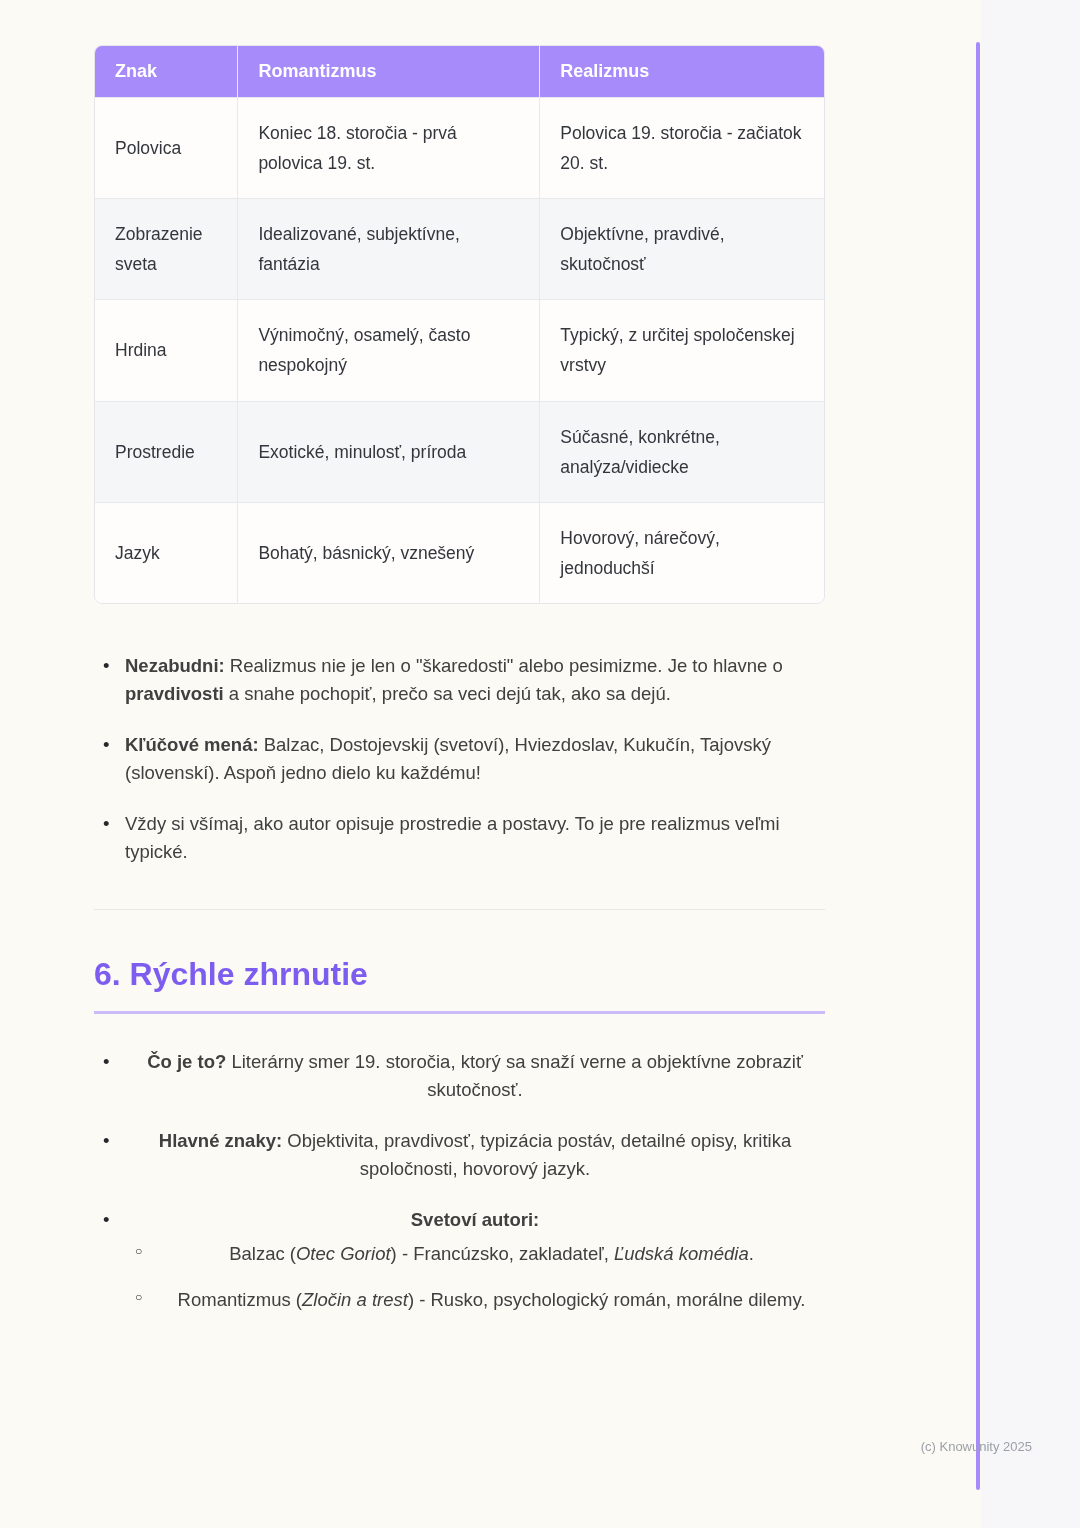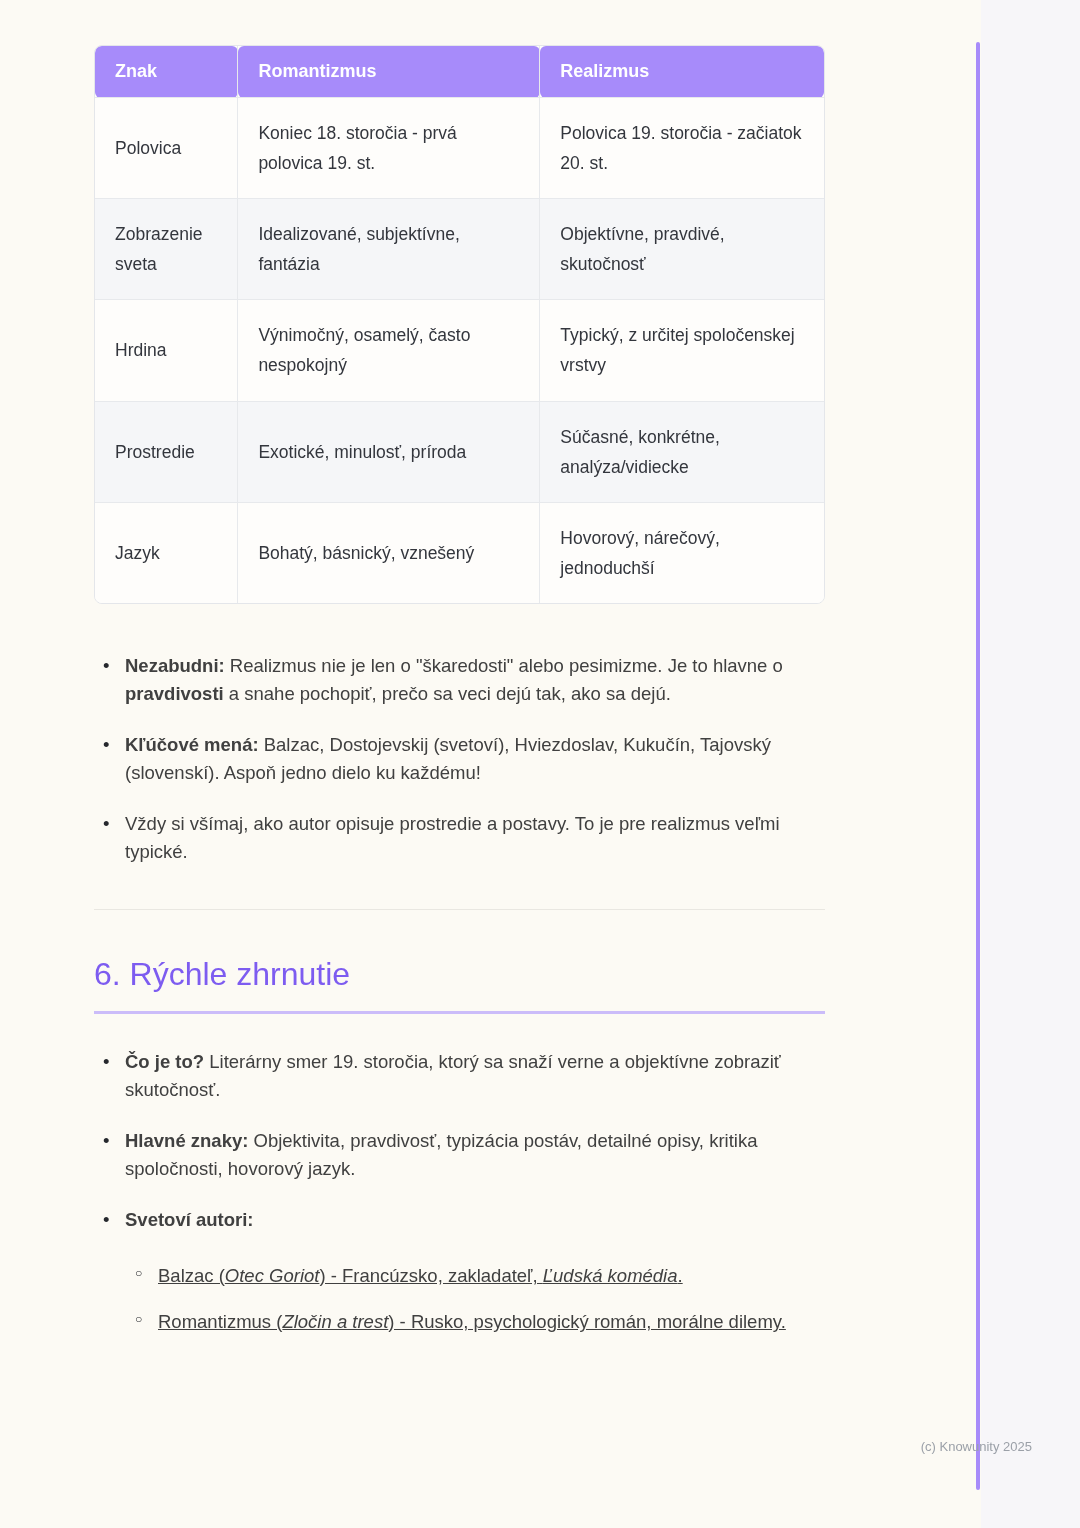--- a/index.html
+++ b/index.html
@@ -33,21 +33,20 @@
     border-radius: 8px;
     overflow: hidden;
     background: #fefdfb;
   }
   table { border-collapse: collapse; width: 100%; font-size: 17.5px; }
   th, td { text-align: left; vertical-align: middle; }
   thead th {
     background: #a78bfa; color: #ffffff;
     font-weight: 700; font-size: 18px;
     padding: 15px 20px;
-    border-radius: 6px;
   }
   tbody td {
     padding: 20px 20px;
     line-height: 1.72;
     border-top: 1px solid #e7e9ec;
     color: #33363d;
   }
   tbody td + td, thead th + th { border-left: 1px solid #e7e9ec; }
   tbody tr:nth-child(odd) { background: #fefdfb; }
   tbody tr:nth-child(even) { background: #f5f6f8; }
@@ -61,41 +60,41 @@
     padding-left: 31px;
     margin-bottom: 23px;
     line-height: 1.52;
     color: #404040;
   }
   ul.bullets > li::before {
     content: "\2022";
     position: absolute; left: 9px; top: 0;
     color: #26282d;
   }
-  ul.sub { list-style: none; margin-top: 28px; text-decoration: underline; }
+  ul.sub { list-style: none; margin-top: 6px; }
   ul.sub > li {
     position: relative;
     padding-left: 33px;
     margin-bottom: 18px;
     line-height: 1.52;
   }
   ul.sub > li::before {
     content: "\25CB";
     position: absolute; left: 10px; top: 2px;
     font-size: 12px; color: #26282d;
   }
   .b { font-weight: 700; }
   .i { font-style: italic; }
   
   hr.divider {
     border: none; border-top: 1px solid #e9e7e1;
     margin: 42px 0 46px 0;
   }
   h1.section-title {
-    font-size: 32px; font-weight: 400;
+    font-size: 32px; font-weight: 700;
     color: #7d5cf0;
     padding-bottom: 18px;
     border-bottom: 3px solid #cbbcf9;
     margin-bottom: 28px;
   }
 </style>
 </head>
 <body>
 
 <div class="right-strip"></div>
@@ -157,21 +156,21 @@
     </li>
     <li>
       <span>Vždy si všímaj, ako autor opisuje prostredie a postavy. To je pre realizmus veľmi typické.</span>
     </li>
   </ul>
 
   <hr class="divider">
 
   <h1 class="section-title">6. Rýchle zhrnutie</h1>
 
-  <ul class="bullets" style="margin-top: 34px;">
+  <ul class="bullets" style="margin-top: 34px; text-align: center;">
     <li>
       <span class="b">Čo je to?</span><span> Literárny smer 19. storočia, ktorý sa snaží verne a objektívne zobraziť skutočnosť.</span>
     </li>
     <li>
       <span class="b">Hlavné znaky:</span><span> Objektivita, pravdivosť, typizácia postáv, detailné opisy, kritika spoločnosti, hovorový jazyk.</span>
     </li>
     <li>
       <span class="b">Svetoví autori:</span>
       <ul class="sub">
         <li>

